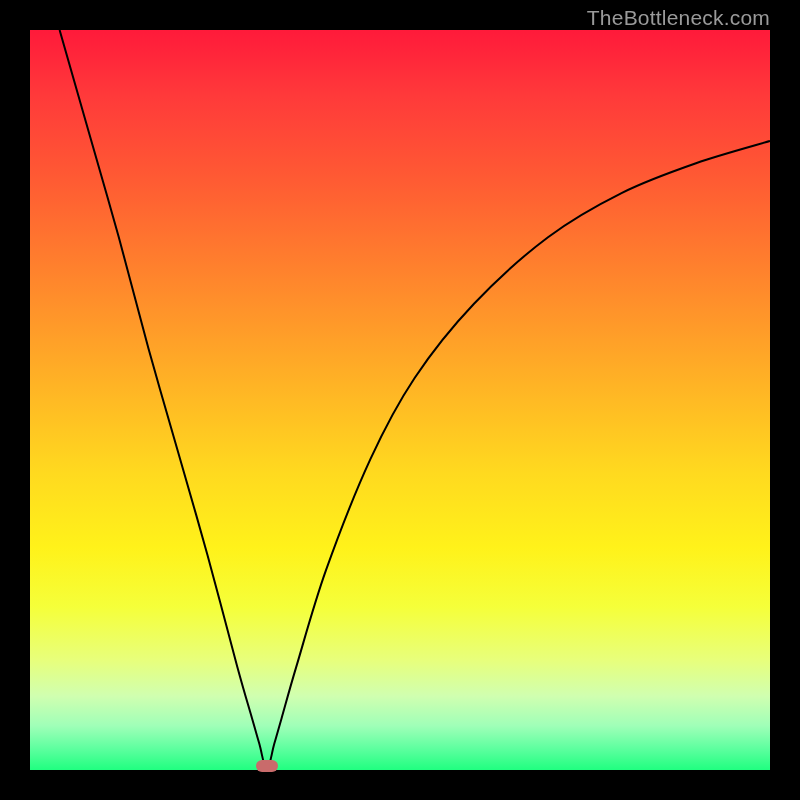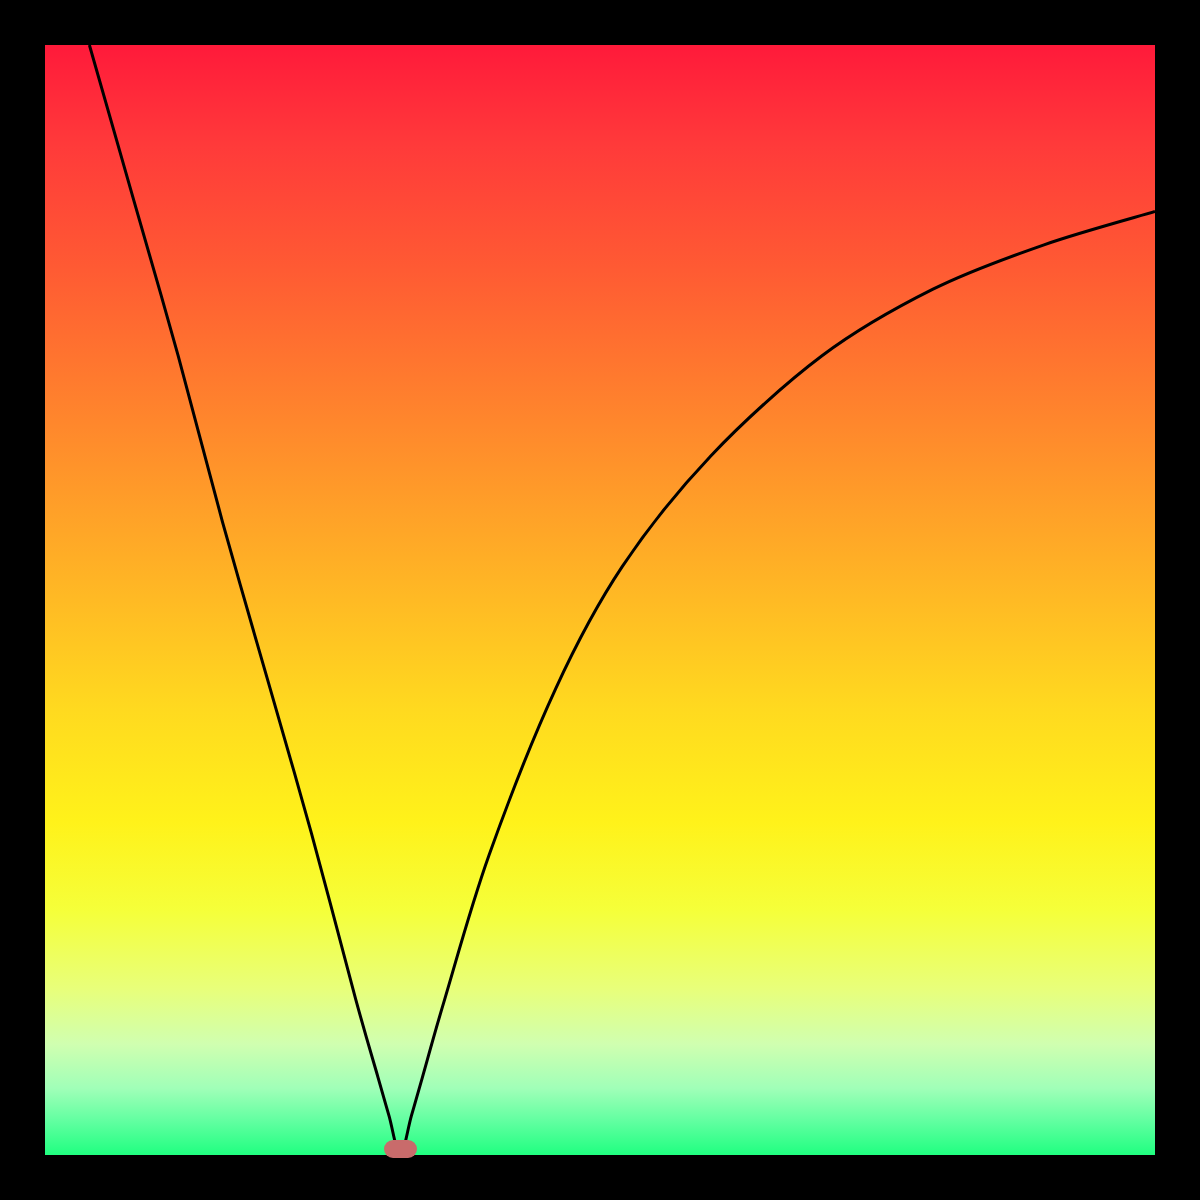--- a/index.html
+++ b/index.html
@@ -70,13 +70,14 @@
 
 <div class="frame">
   <div class="plot"></div>
 
   <svg class="svg-layer" viewBox="0 0 740 740" preserveAspectRatio="none">
     <path id="curve-path" d="M 29.6 0 C 34.336 16.576000000000004, 49.728 70.44800000000001, 59.2 103.60000000000002 C 68.672 136.75200000000004, 79.328 172.86400000000003, 88.8 207.20000000000005 C 98.27199999999999 241.53600000000006, 108.928 283.86400000000003, 118.4 318.20000000000005 C 127.87200000000001 352.53600000000006, 138.528 388.648, 148 421.8 C 157.472 454.952, 168.128 491.06399999999996, 177.6 525.4 C 187.072 559.736, 200.096 610.352, 207.20000000000002 636.4 C 214.30400000000003 662.448, 218.448 675.768, 222 688.2 C 225.552 700.6320000000001, 227.032 705.812, 229.4 714.1 C 231.768 722.388, 234.43200000000002 740, 236.8 740 C 239.168 740, 241.83200000000002 722.388, 244.20000000000002 714.1 C 246.568 705.812, 248.04800000000003 700.6320000000001, 251.60000000000002 688.2 C 255.15200000000002 675.768, 259.296 660.0799999999999, 266.4 636.4 C 273.50399999999996 612.72, 284.15999999999997 573.3520000000001, 296 540.2 C 307.84000000000003 507.04800000000006, 326.192 459.984, 340.40000000000003 429.2 C 354.60800000000006 398.416, 368.22400000000005 372.66399999999993, 384.8 347.79999999999995 C 401.376 322.936, 422.688 296.296, 444 273.8 C 465.312 251.30400000000003, 494.32 224.96000000000006, 518 207.20000000000005 C 541.68 189.44000000000003, 568.32 174.63999999999996, 592 162.79999999999995 C 615.68 150.95999999999995, 642.32 141.48800000000003, 666 133.20000000000005 C 689.68 124.91200000000005, 728.16 114.552, 740 111" fill="none" stroke="#000000" stroke-width="2"></path>
   </svg>
 
   <div class="marker" id="vertex-marker" style="left: 255.8px; top: 760.3px; background: rgb(201, 107, 107);"></div>
 
+  <div class="watermark">TheBottleneck.com</div>
 </div>
 
 </body></html>

